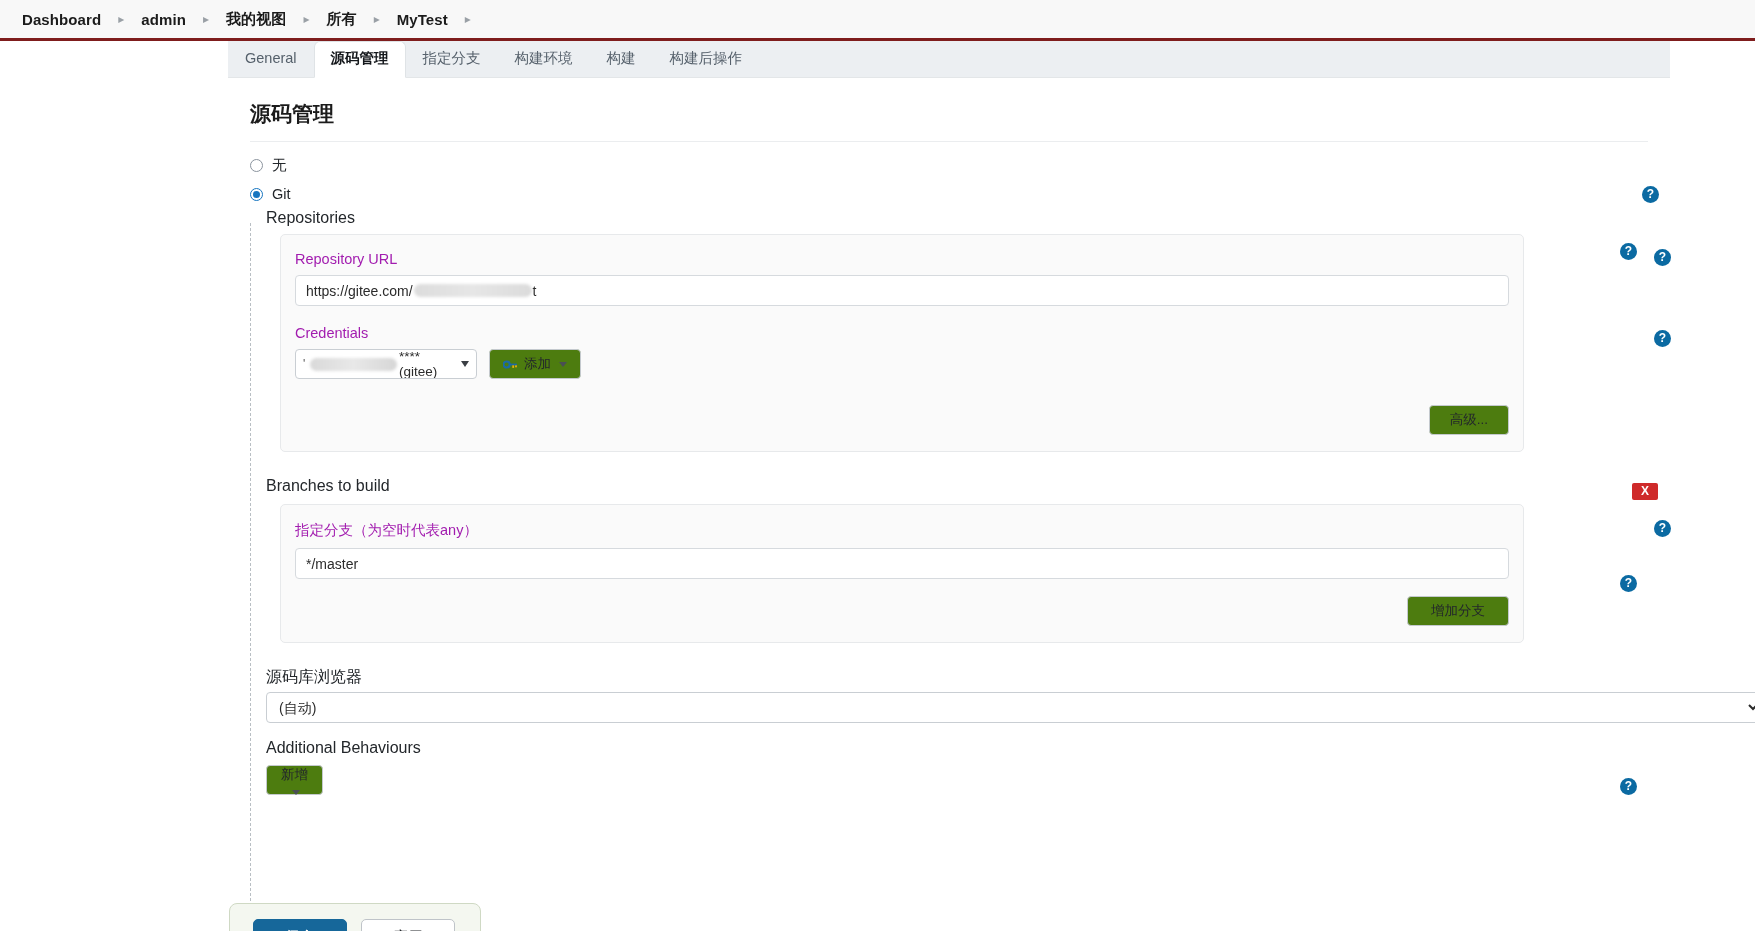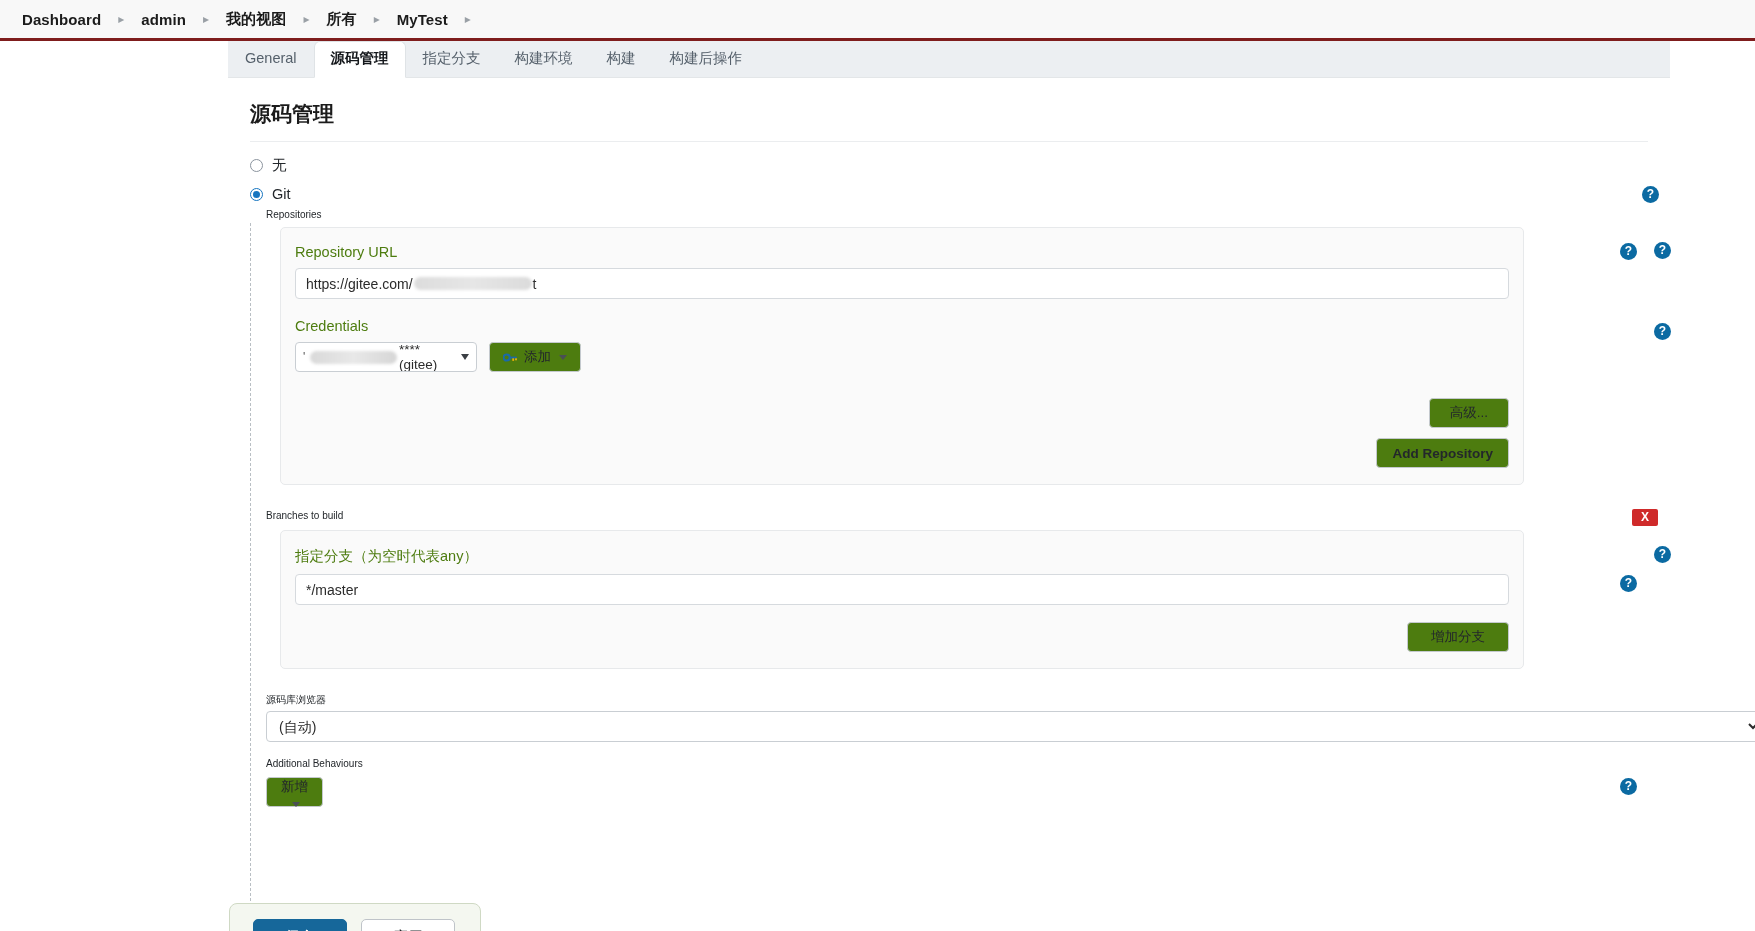--- a/index.html
+++ b/index.html
@@ -144,39 +144,39 @@
     height: 708px;
     border-left: 1px dashed #b9bfc4;
   }
 
   
   .nested {
     margin-left: 16px;
     padding-left: 0;
   }
   .group-label {
-    font-size: 10px;
+    font-size: 16px;
     color: #23272b;
     padding: 7px 0 4px 0;
     position: relative;
   }
 
   
   .subpanel {
     border: 1px solid #e7e9eb;
     border-radius: 5px;
     background: #fafafa;
     margin: 3px 0 0 0;
     padding: 16px 14px 16px 14px;
     position: relative;
     box-sizing: border-box;
   }
   .field-label {
     font-size: 14.5px;
-    color: #4d7c0f;
+    color: #a21caf;
     margin-bottom: 8px;
   }
   input.text-input, .fake-input {
     width: 100%;
     height: 31px;
     box-sizing: border-box;
     border: 1px solid #d6dade;
     border-radius: 4px;
     background: #fff;
     font-family: "Liberation Sans", sans-serif;
@@ -439,23 +439,20 @@
               </svg>
             </span>
             <span>添加</span>
             <span class="caret"></span>
           </button>
         </div>
 
         <div class="right-btn-row" style="margin-top:26px;">
           <button class="btn" style="padding:0 20px;">高级...</button>
         </div>
-        <div class="right-btn-row" style="margin-top:10px;">
-          <button class="btn" style="padding:0 15px;font-weight:bold;">Add Repository</button>
-        </div>
       </div>
 
       
       <div class="group-label" style="margin-top:18px;">Branches to build</div>
       <span class="help" style="left:1392px; top:497px;">?</span>
 
       <div class="subpanel" style="margin-left:14px; width:1244px; margin-top:5px;">
         <span class="x-badge" style="right:-135px; top:-22px;">X</span>
         <span class="help" style="right:-148px; top:15px;">?</span>
 

